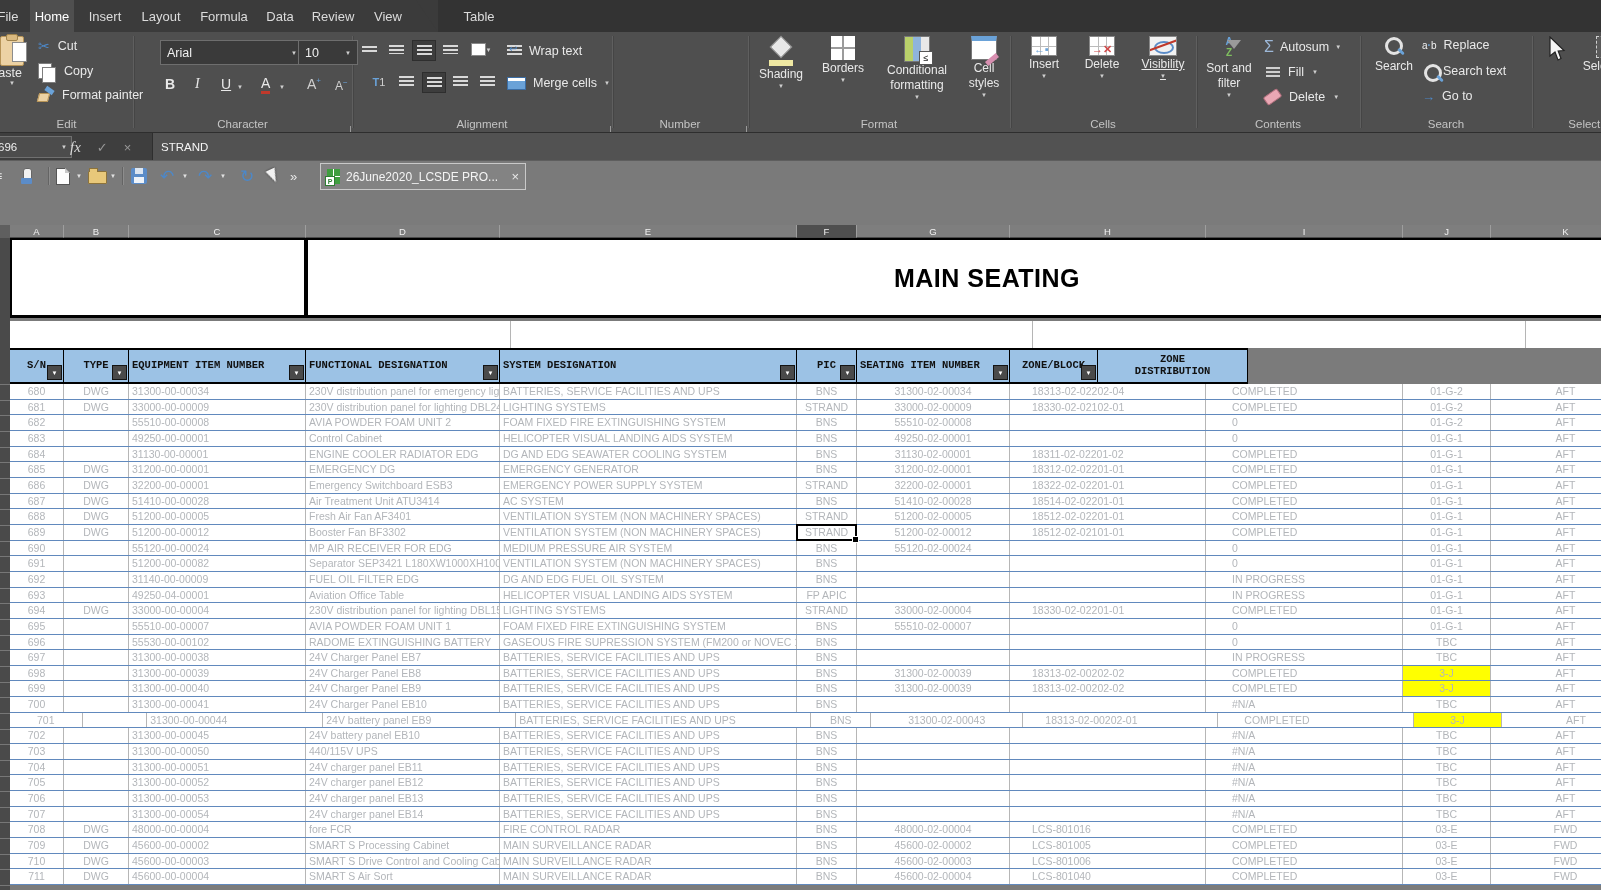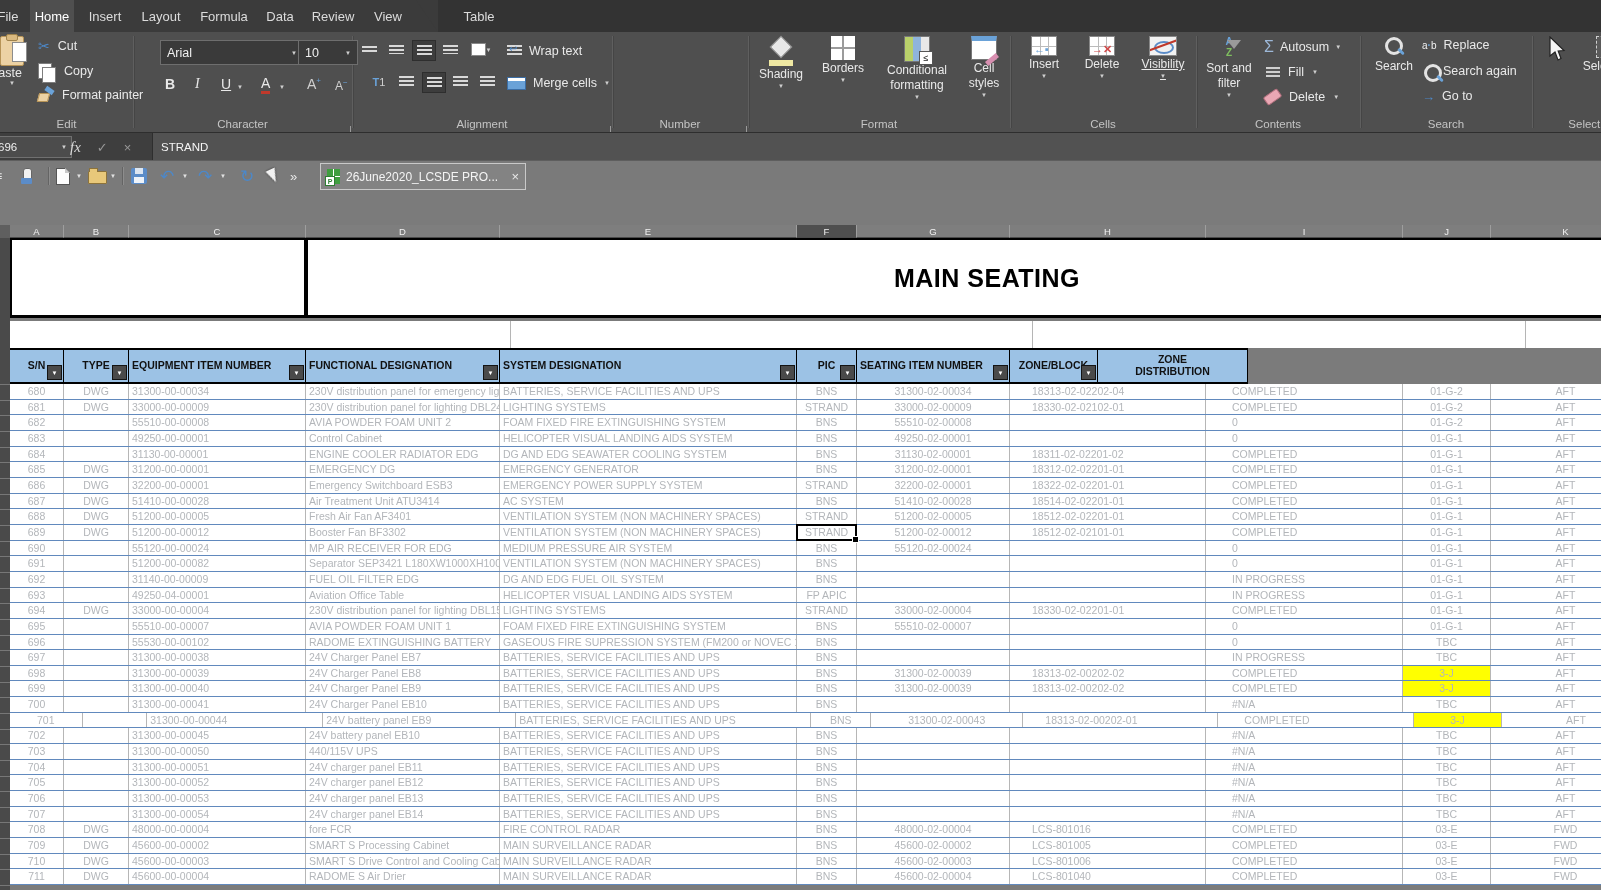--- a/index.html
+++ b/index.html
@@ -124,21 +124,21 @@
   .titlebox{position:absolute;top:0;height:80px;background:#ffffff;box-sizing:border-box;
      border:2px solid #000;border-bottom:3px solid #000;}
   #titletext{position:absolute;left:0;top:0;width:1358px;height:76px;display:flex;align-items:center;justify-content:center;
      color:#000;font-weight:bold;font-size:25px;letter-spacing:0.5px;}
   #gaprow{position:absolute;left:10px;top:83px;width:1641px;height:27px;background:#ffffff;}
   #gaprow i{position:absolute;top:0;bottom:0;width:1px;background:#b5b5b5;}
   #header-row{position:absolute;left:10px;top:110px;height:36px;display:flex;box-sizing:border-box;
      border-top:2px solid #000;border-bottom:2px solid #000;background:#9cc2e5;}
   .hcell{position:relative;box-sizing:border-box;height:32px;border-right:1px solid #000;background:#9cc2e5;
      display:flex;align-items:center;padding:0 3px;color:#111;font-weight:bold;font-size:10.5px;overflow:hidden;}
-  .hcell span{white-space:nowrap;line-height:1.1;}
+  .hcell span{white-space:nowrap;line-height:1.1;font-family:Liberation Mono, monospace;}
   .hcell.wrap span{white-space:normal;max-width:95px;text-align:center;margin:0 auto;}
   .ha-center{justify-content:center;} .ha-left{justify-content:flex-start;}
   .fbtn{position:absolute;right:1px;bottom:2px;width:13px;height:13px;background:#4a4a4a;border:1px solid #141414;
      display:flex;align-items:center;justify-content:center;}
   .fbtn i{font-style:normal;color:#fff;font-size:6px;line-height:1;}
   #rows{position:absolute;left:10px;top:146px;width:1641px;background:#ffffff;}
   .row{display:flex;height:15.66px;box-sizing:border-box;border-bottom:1px solid #6189bd;}
   .cell{box-sizing:border-box;height:100%;border-right:1px solid #b6b6b6;color:#b3b6ba;font-size:10.5px;
      line-height:14.5px;white-space:nowrap;overflow:hidden;padding:0 3px;}
   .a-center{text-align:center;} .a-left{text-align:left;}
@@ -338,21 +338,21 @@
       <div class="bigbtn" style="left:8px;width:52px;">
         <div class="mag"></div>
         <span class="rlbl">Search</span>
       </div>
       <div style="position:absolute;left:62px;top:6px;display:flex;align-items:center;gap:7px;">
         <span class="abico">a<b>·</b>b</span>
         <span class="rlbl">Replace</span>
       </div>
       <div style="position:absolute;left:62px;top:31px;display:flex;align-items:center;gap:5px;">
         <span style="width:16px;height:16px;display:inline-block;"><span class="mag sm"></span></span>
-        <span class="rlbl">Search again</span>
+        <span class="rlbl">Search text</span>
       </div>
       <div style="position:absolute;left:62px;top:57px;display:flex;align-items:center;gap:7px;">
         <span class="blueglyph" style="font-size:13px;">→</span>
         <span class="rlbl">Go to</span>
       </div>
     </div>
 
     <div class="grp" style="left:1532px;width:120px;">
       <div class="bigbtn" style="left:40px;width:70px;">
         <div class="selallico"></div>
@@ -903,21 +903,21 @@
             <div class="cell a-center" style="width: 153px;">45600-02-00003</div>
             <div class="cell a-left" style="width: 196px; padding-left: 22px;">LCS-801006</div>
             <div class="cell a-left" style="width: 197px; padding-left: 26px;">COMPLETED</div>
             <div class="cell a-center" style="width: 88px;">03-E</div>
             <div class="cell a-center" style="width: 150px;">FWD</div>
           </div>
           <div class="row">
             <div class="cell a-center" style="width: 54px;">711</div>
             <div class="cell a-center" style="width: 65px;">DWG</div>
             <div class="cell a-left" style="width: 177px;">45600-00-00004</div>
-            <div class="cell a-left" style="width: 194px;">RADOME S Air Drier</div>
+            <div class="cell a-left" style="width: 194px;">SMART S Air Sort</div>
             <div class="cell a-left" style="width: 297px;">MAIN SURVEILLANCE RADAR</div>
             <div class="cell a-center" style="width: 60px;">BNS</div>
             <div class="cell a-center" style="width: 153px;">45600-02-00004</div>
             <div class="cell a-left" style="width: 196px; padding-left: 22px;">LCS-801040</div>
             <div class="cell a-left" style="width: 197px; padding-left: 26px;">COMPLETED</div>
             <div class="cell a-center" style="width: 88px;">03-E</div>
             <div class="cell a-center" style="width: 150px;">FWD</div>
           </div>
         </div>
       <div id="sel" style="left: 796px; top: 285.94px; width: 61px; height: 16.66px;"></div>

